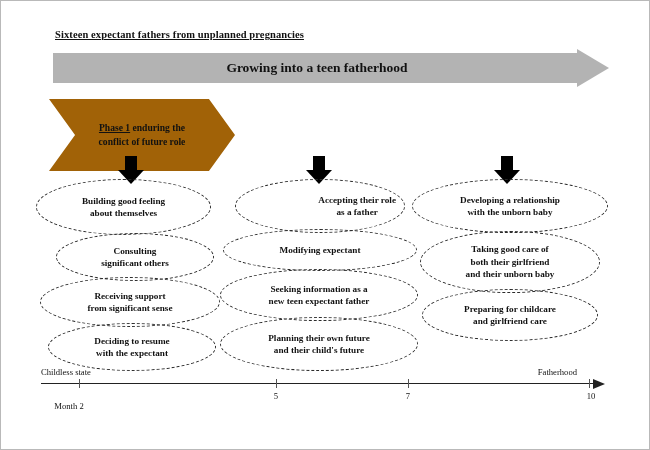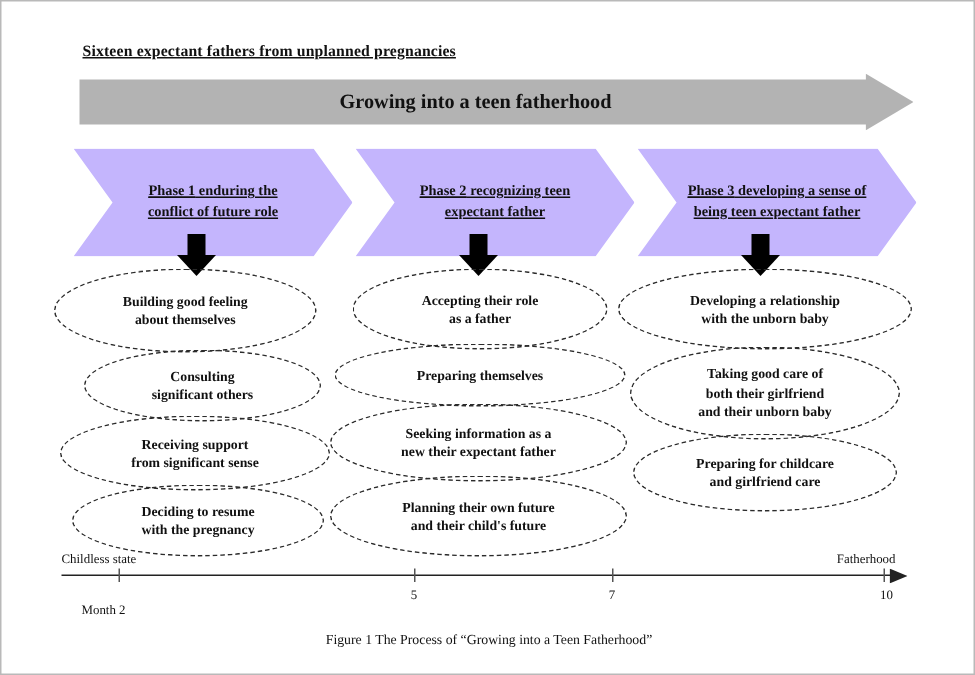--- a/index.html
+++ b/index.html
@@ -19,23 +19,23 @@
   #banner .shaft{position:absolute;left:0;top:4px;width:528px;height:30px;
         background:#b3b3b3;}
   #banner .head{position:absolute;right:0;top:0;width:32px;height:38px;
         background:#b3b3b3;
         clip-path:polygon(0 0,0 100%,100% 50%);}
   #banner .label{position:absolute;left:0;top:0;width:528px;height:38px;
         display:flex;align-items:center;justify-content:center;
         font-size:13.5px;font-weight:bold;white-space:nowrap;}
 
   
-  .phase{position:absolute;top:98px;height:72px;background:#c4b5fd;
+  .phase{position:absolute;top:98px;height:72px;background:#a16207;
         clip-path:polygon(0 0,86% 0,100% 50%,86% 100%,0 100%,14% 50%);
-        display:flex;align-items:center;justify-content:center;text-align:center;text-decoration:underline;}
+        display:flex;align-items:center;justify-content:center;text-align:center;}
   .phase .ptext{font-size:9.6px;font-weight:bold;line-height:1.45;
         padding:0 4px;max-width:76%;white-space:pre-line;}
   .phase .pnum{text-decoration:underline;}
   #phase-1{left:48px;width:186px;}
   #phase-2{left:236px;width:186px;}
   #phase-3{left:424px;width:186px;}
 
   
   .down-arrow{position:absolute;top:155px;width:26px;height:28px;}
   .down-arrow .stem{position:absolute;left:7px;top:0;width:12px;height:16px;
@@ -61,21 +61,21 @@
   
   #timeline{position:absolute;left:40px;top:382px;width:570px;height:2px;}
   #timeline .axis{position:absolute;left:0;top:0;width:556px;height:1.3px;
         background:#222;}
   #timeline .axis-head{position:absolute;left:552px;top:-4px;width:12px;height:10px;
         background:#222;clip-path:polygon(0 0,0 100%,100% 50%);}
   .tick{position:absolute;top:-4px;width:1.1px;height:9px;background:#555;}
   .tick-label{position:absolute;top:8px;font-size:8.6px;transform:translateX(-50%);
         white-space:nowrap;}
   #label-childless{position:absolute;left:0;top:-16px;font-size:8.6px;}
-  #label-fatherhood{position:absolute;left:556px;top:-16px;font-size:8.6px;
+  #label-fatherhood{position:absolute;left:536px;top:-16px;font-size:8.6px;
         transform:translateX(-100%);padding-left:20px;}
 
   
   #caption{position:absolute;left:0;top:420px;width:650px;text-align:center;
         font-size:9.2px;}
 </style>
 </head>
 <body>
 
 <div id="figure">
@@ -84,28 +84,20 @@
     <div class="shaft"></div>
     <div class="head"></div>
     <div class="label">Growing into a teen fatherhood</div>
   </div>
 
   <div id="subject-heading">Sixteen expectant fathers from unplanned pregnancies</div>
 
   <div class="phase" id="phase-1">
     <div class="ptext"><span class="pnum">Phase 1</span><span> enduring the
 conflict of future role</span></div>
-  </div>
-  <div class="phase" id="phase-2">
-    <div class="ptext"><span class="pnum">Phase 2</span><span> recognizing  teen
-expectant  father</span></div>
-  </div>
-  <div class="phase" id="phase-3">
-    <div class="ptext"><span class="pnum">Phase 3</span><span> developing a sense of
-being teen expectant father</span></div>
   </div>
 
   <div class="down-arrow" id="arrow-1">
     <div class="stem"></div>
     <div class="tip"></div>
   </div>
   <div class="down-arrow" id="arrow-2">
     <div class="stem"></div>
     <div class="tip"></div>
   </div>
@@ -122,35 +114,35 @@
     <div class="ellipse" style="left:22px;top:54px;width:158px;height:48px;">
         <div class="etext">Consulting
 significant others</div>
       </div>
     <div class="ellipse" style="left:6px;top:98px;width:180px;height:50px;">
         <div class="etext">Receiving support
 from significant sense</div>
       </div>
     <div class="ellipse" style="left:14px;top:144px;width:168px;height:48px;">
         <div class="etext">Deciding to resume
-with the pregnancy</div>
+with the expectant</div>
       </div>
   </div>
 
   <div class="column" id="column-2">
-    <div class="ellipse" style="left:12px;top:0px;width:170px;height:54px;">
+    <div class="ellipse" style="left:12px;top:0px;width:170px;height:54px;justify-content:flex-end;">
         <div class="etext">Accepting their role
 as a father</div>
       </div>
     <div class="ellipse" style="left:0px;top:50px;width:194px;height:42px;">
-        <div class="etext">Preparing themselves</div>
+        <div class="etext">Modifying expectant</div>
       </div>
     <div class="ellipse" style="left:-3px;top:90px;width:198px;height:52px;">
         <div class="etext">Seeking information as a
-new their expectant father</div>
+new teen expectant father</div>
       </div>
     <div class="ellipse" style="left:-3px;top:138px;width:198px;height:54px;">
         <div class="etext">Planning their own future
 and their child's future</div>
       </div>
   </div>
 
   <div class="column" id="column-3">
     <div class="ellipse" style="left:0px;top:0px;width:196px;height:54px;">
         <div class="etext">Developing a relationship
@@ -178,15 +170,14 @@
     <div class="tick" style="left:235px;"></div>
     <div class="tick" style="left:367px;"></div>
     <div class="tick" style="left:548px;"></div>
 
     <div class="tick-label" style="left:28px;margin-top:10px;">Month 2</div>
     <div class="tick-label" style="left:235px;">5</div>
     <div class="tick-label" style="left:367px;">7</div>
     <div class="tick-label" style="left:550px;">10</div>
   </div>
 
-  <div id="caption">Figure 1 The Process of “Growing into a Teen Fatherhood”</div>
 
 </div>
 
 </body></html>

